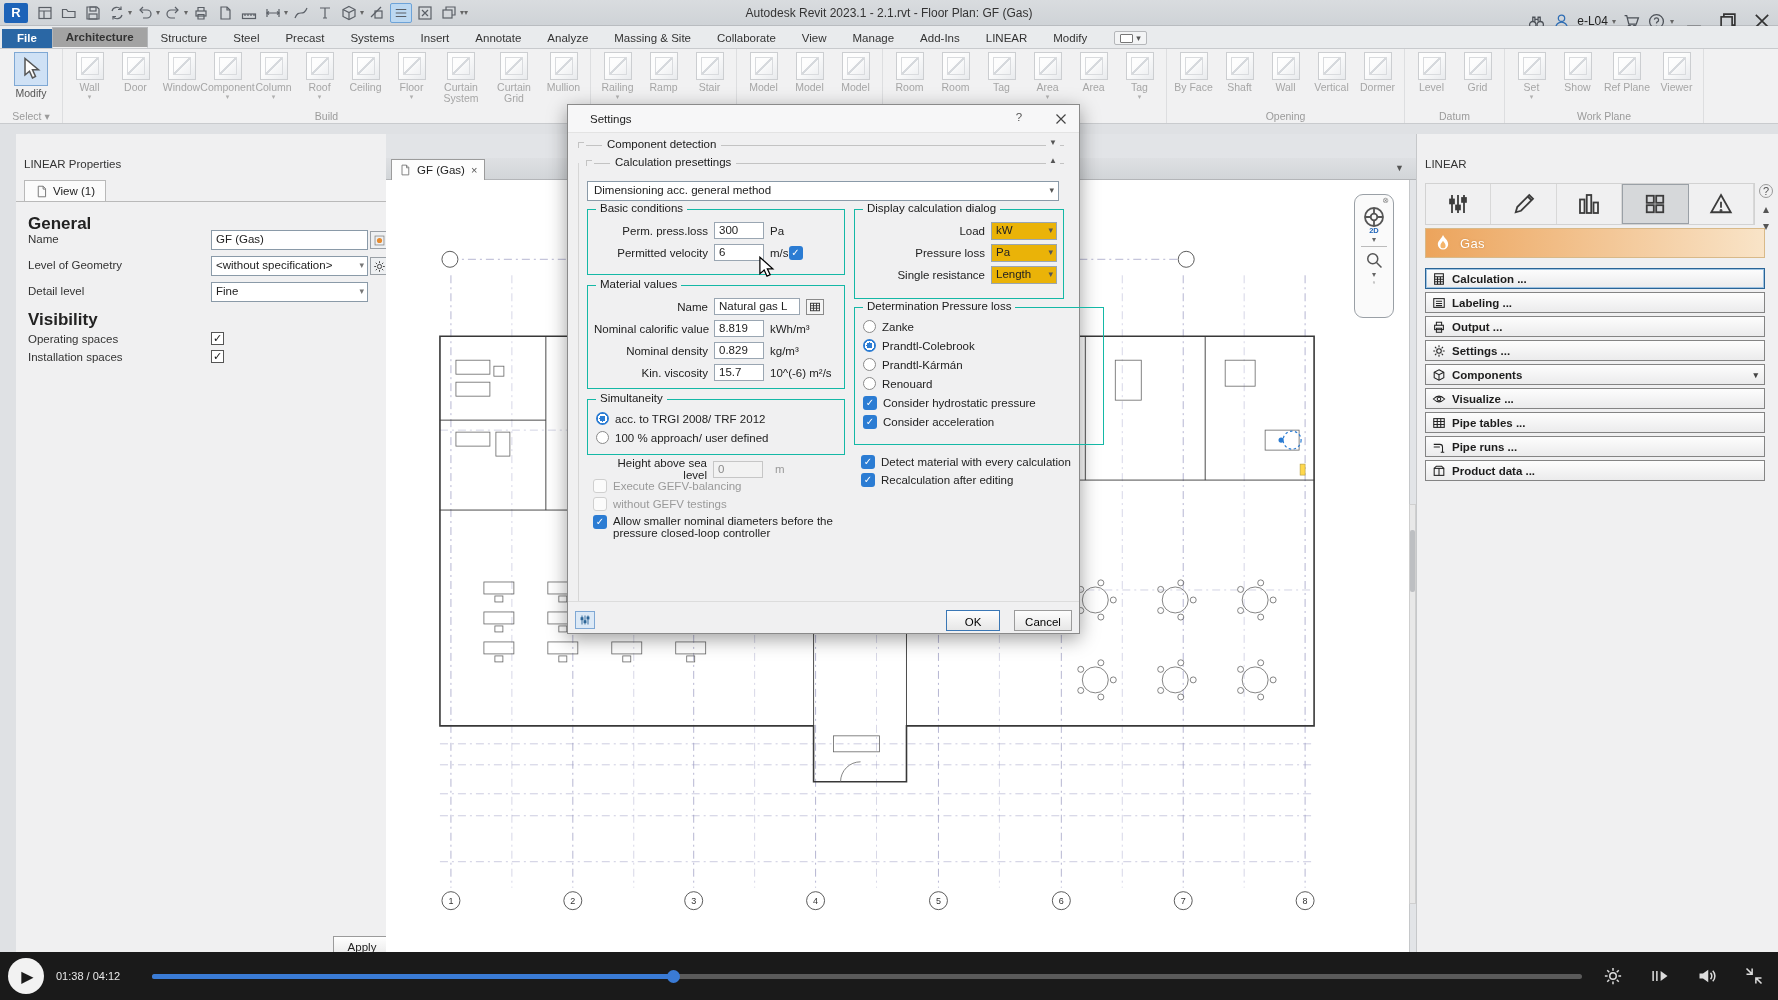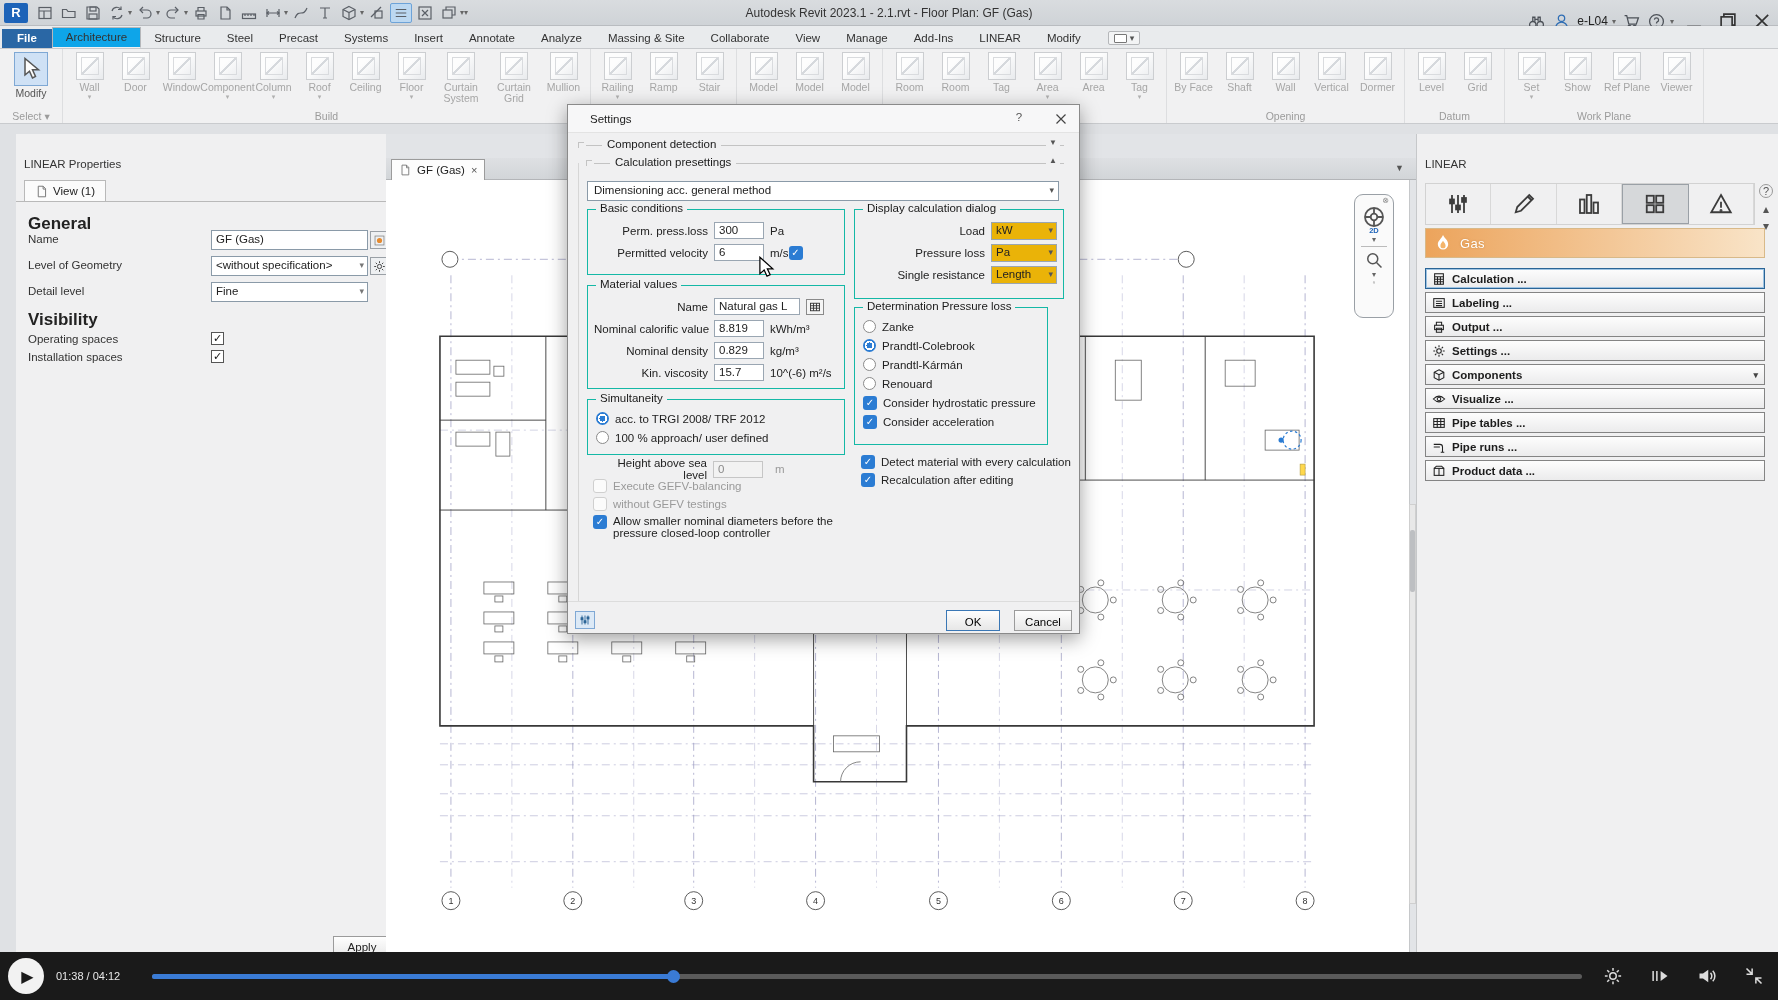--- a/index.html
+++ b/index.html
@@ -20,21 +20,21 @@
   #wtitle{position:absolute;left:0;right:0;text-align:center;font-size:12px;color:#333;pointer-events:none}
   #tright{position:absolute;right:2px;top:8px;height:26px;display:flex;align-items:center;gap:6px}
   #tright .tic{width:19px;height:17px;color:#4c5158}
   #tright .user{color:#2e6db4}
   .winbtn{width:28px;height:22px;display:flex;align-items:center;justify-content:center;color:#333}
   
   #tabrow{position:absolute;left:0;top:26px;width:100%;height:23px;background:#e9ebed;display:flex;align-items:flex-end;
           border-bottom:1px solid #c8cacd;padding-left:2px}
   .tab{padding:3px 13px 4px;font-size:11.5px;color:#333;white-space:nowrap}
   .tab.file{background:#2a67a5;color:#fff;font-weight:bold;padding:3px 15px 4px}
-  .tab.active{background:#0ea5e9;border:1px solid #b5b7ba;border-bottom:1px solid #f1f1f2;font-weight:normal}
+  .tab.active{background:#a3a3a3;border:1px solid #b5b7ba;border-bottom:1px solid #f1f1f2;font-weight:bold}
   #ribtoggle{margin-left:14px;margin-bottom:3px;display:flex;align-items:center;gap:3px;color:#555;
              border:1px solid #b5b7ba;border-radius:2px;padding:1px 5px;background:#f3f4f5;font-size:9px}
   #ribtoggle .box{width:13px;height:9px;border:1px solid #777;border-radius:1px;background:#fff}
   
   #ribbon{position:absolute;left:0;top:49px;width:100%;height:75px;background:#f1f1f2;
           border-bottom:1px solid #c9cbce;display:flex;overflow:hidden}
   .rgroup{position:relative;display:flex;flex-direction:column;padding:3px 5px 13px;border-right:1px solid #dddee0}
   .rbtns{display:flex;gap:3px;align-items:flex-start}
   .rbtn{width:43px;display:flex;flex-direction:column;align-items:center;gap:2px;color:#a6a6a6;
         font-size:10.5px;text-align:center;line-height:1.08}
@@ -122,21 +122,21 @@
   #expline{position:absolute;left:10px;top:58px;height:438px;border-left:1px solid #d6d6d6}
   .combo{position:absolute;background:#fff;border:1px solid #8a9aa8;height:20px;padding:2px 16px 2px 6px;white-space:nowrap;overflow:hidden}
   .combo .car{position:absolute;right:4px;top:3px;font-size:9px;color:#555}
   #method{left:19px;top:76px;width:472px}
   .grp{position:absolute;border:1px solid #14b8a6}
   .gl{position:absolute;top:-8px;left:8px;background:#f0f0f1;padding:0 4px;color:#1a1a1a}
   .g-basic{left:19px;top:104px;width:258px;height:66px}
   .g-material{left:19px;top:180px;width:258px;height:104px}
   .g-simul{left:19px;top:294px;width:258px;height:56px}
   .g-display{left:286px;top:104px;width:210px;height:90px}
-  .g-deter{left:286px;top:202px;width:194px;height:138px}
+  .g-deter{left:286px;top:202px;width:250px;height:138px}
   .frow{position:relative;height:19px;margin:3px 6px 0;display:flex;align-items:center}
   .frow .fl{width:114px;text-align:right;margin-right:6px;white-space:nowrap}
   .fld{width:50px;height:17px;background:#fff;border:1px solid #9aa6b2;padding:1px 4px;white-space:nowrap;overflow:hidden}
   .fld.widef{width:86px}
   .fld.dis{background:#f2f2f2;color:#8a8a8a;border-color:#c6c6c6}
   .funit{margin-left:6px;white-space:nowrap}
   .chk{width:14px;height:14px;border-radius:3px;background:var(--accent);color:#fff;font-size:10px;line-height:14px;
        text-align:center;flex:none}
   .chk.dis{background:#fbfbfb;border:1px solid #cfcfcf;color:transparent}
   .rad{width:13px;height:13px;border-radius:50%;border:1px solid #8a8a8a;background:#fff;flex:none}

